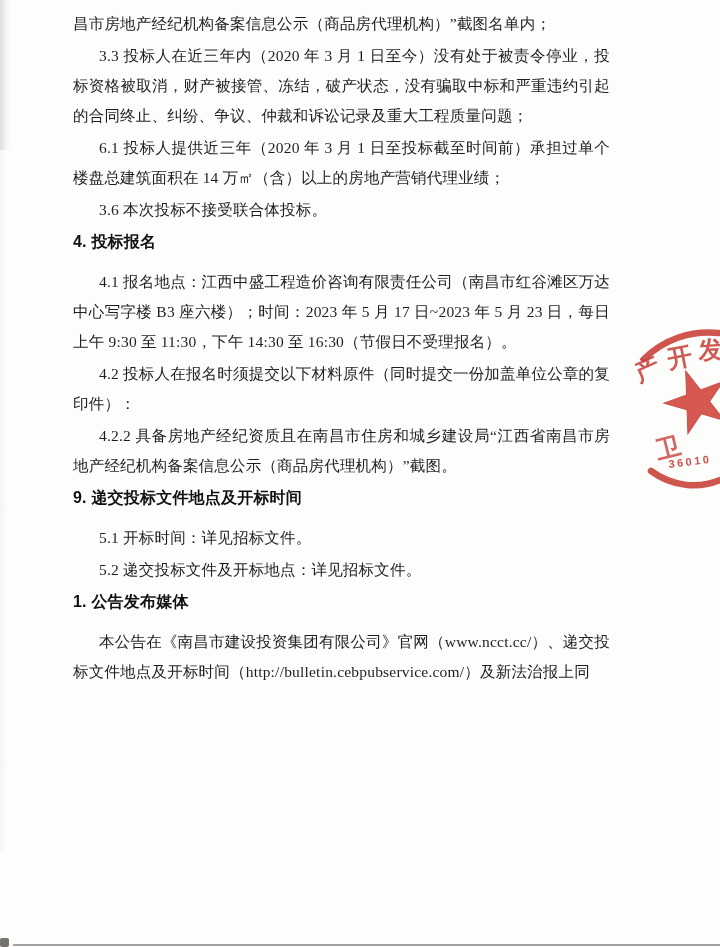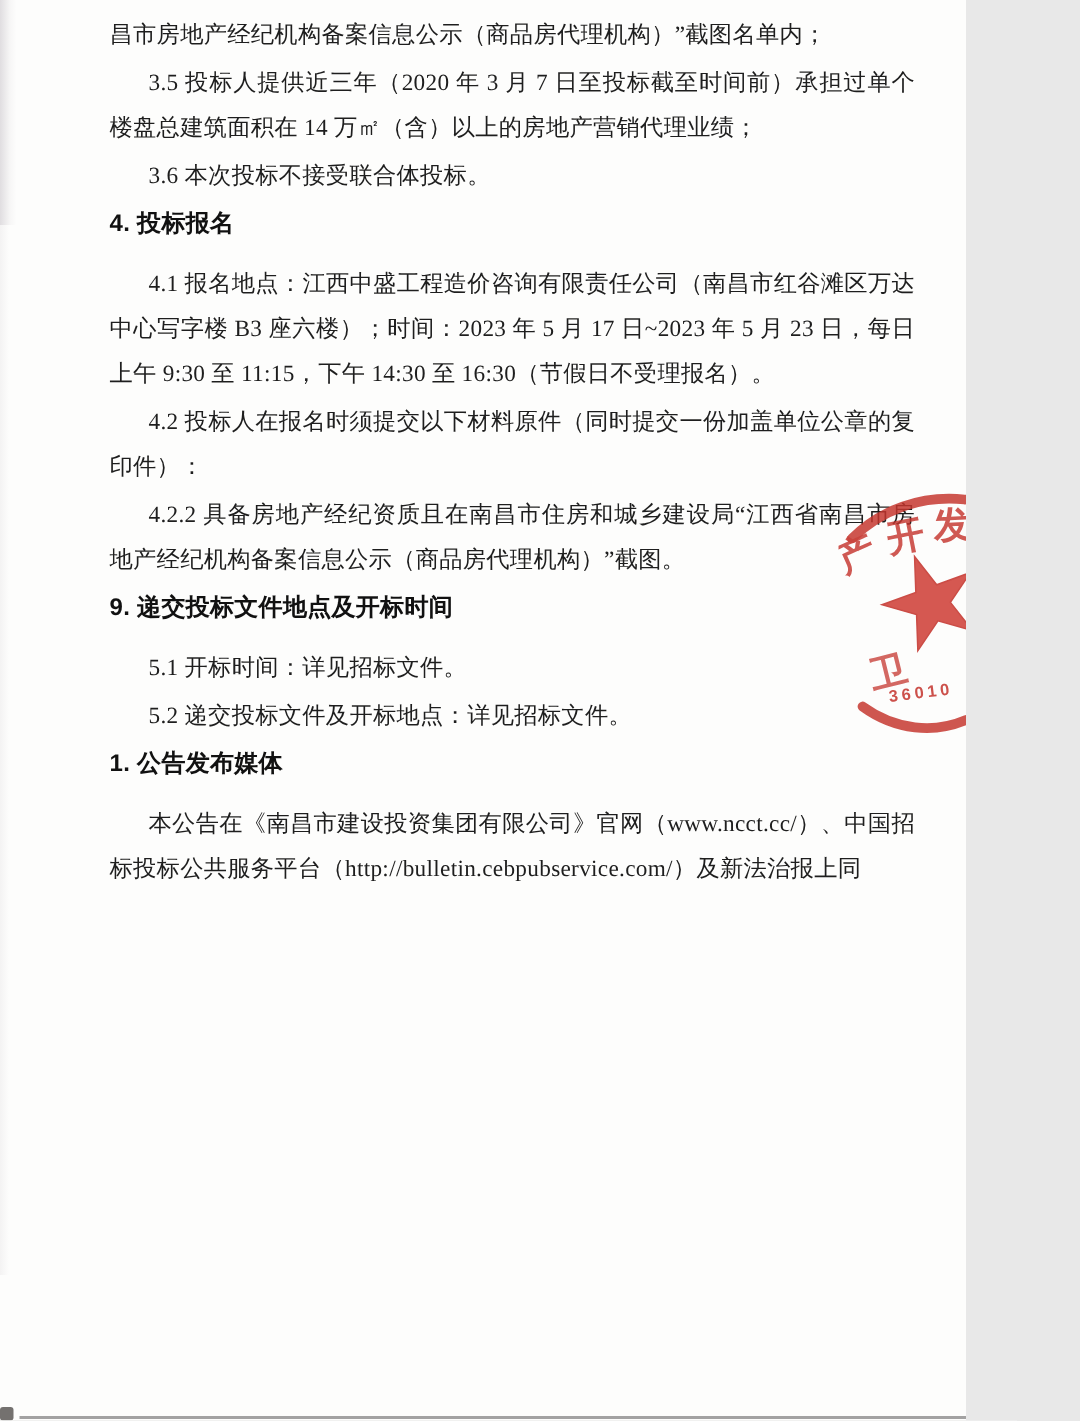--- a/index.html
+++ b/index.html
@@ -1,18 +1,18 @@
 <!DOCTYPE html>
 <html><head>
 <meta charset="utf-8">
 <style>
   html,body{margin:0;padding:0;background:#e8e8e8;}
   .page{
     position:relative;
-    width:644px;height:947px;
+    width:720px;height:947px;
     background:#fdfdfc;
     overflow:hidden;
     font-family:"Liberation Serif","DejaVu Serif",serif;
     color:#1e1e1e;
   }
   .content{
     position:absolute;
     top:7px;left:73px;
     width:537px;
     font-size:15.5px;
@@ -71,34 +71,35 @@
     pointer-events:none;
   }
 </style>
 </head>
 <body>
 
 <div class="page">
 
   <div class="content">
     <p class="cont-line">昌市房地产经纪机构备案信息公示（商品房代理机构）”截图名单内；</p>
-    <p class="para">3.5 投标人提供近三年（2020 年 3 月 7 日至投标截至时间前）承担过单个楼盘总建筑面积在 14 万㎡（含）以上的房地产营销代理业绩；</p>
+    <p class="para">3.3 投标人在近三年内（2020 年 3 月 1 日至今）没有处于被责令停业，投标资格被取消，财产被接管、冻结，破产状态，没有骗取中标和严重违约引起的合同终止、纠纷、争议、仲裁和诉讼记录及重大工程质量问题；</p>
+    <p class="para">6.1 投标人提供近三年（2020 年 3 月 1 日至投标截至时间前）承担过单个楼盘总建筑面积在 14 万㎡（含）以上的房地产营销代理业绩；</p>
     <p class="para">3.6 本次投标不接受联合体投标。</p>
 
     <div class="sec-heading">4. 投标报名</div>
-    <p class="para">4.1 报名地点：江西中盛工程造价咨询有限责任公司（南昌市红谷滩区万达中心写字楼 B3 座六楼）；时间：2023 年 5 月 17 日~2023 年 5 月 23 日，每日上午 9:30 至 11:15，下午 14:30 至 16:30（节假日不受理报名）。</p>
+    <p class="para">4.1 报名地点：江西中盛工程造价咨询有限责任公司（南昌市红谷滩区万达中心写字楼 B3 座六楼）；时间：2023 年 5 月 17 日~2023 年 5 月 23 日，每日上午 9:30 至 11:30，下午 14:30 至 16:30（节假日不受理报名）。</p>
     <p class="para">4.2 投标人在报名时须提交以下材料原件（同时提交一份加盖单位公章的复印件）：</p>
     <p class="para">4.2.2 具备房地产经纪资质且在南昌市住房和城乡建设局“江西省南昌市房地产经纪机构备案信息公示（商品房代理机构）”截图。</p>
 
     <div class="sec-heading">9. 递交投标文件地点及开标时间</div>
     <p class="para">5.1 开标时间：详见招标文件。</p>
     <p class="para">5.2 递交投标文件及开标地点：详见招标文件。</p>
 
     <div class="sec-heading">1. 公告发布媒体</div>
-    <p class="para">本公告在《南昌市建设投资集团有限公司》官网（www.ncct.cc/）、中国招标投标公共服务平台（http://bulletin.cebpubservice.com/）及新法治报上同</p>
+    <p class="para">本公告在《南昌市建设投资集团有限公司》官网（www.ncct.cc/）、递交投标文件地点及开标时间（http://bulletin.cebpubservice.com/）及新法治报上同</p>
   </div>
 
   <svg class="stamp" viewBox="0 0 85 175" width="85" height="175" aria-hidden="true">
     <path class="arc" d="M9,31 C 28,12 55,2 84,5"></path>
     <text class="arc-char" x="4" y="54" transform="rotate(-24 4 54)">产</text>
     <text class="arc-char" x="34" y="40" transform="rotate(-11 34 40)">开</text>
     <text class="arc-char" x="64" y="31" transform="rotate(-3 64 31)">发</text>
     <polygon class="star" points="62,41 69.4,63.8 93.4,63.8 74.0,77.9 81.4,100.7 62,86.6 42.6,100.7 50.0,77.9 30.6,63.8 54.6,63.8" transform="rotate(-20 62 74)"></polygon>
     <text class="inner-char" x="23" y="131" transform="rotate(-14 23 131)">卫</text>
     <text class="serial" x="34" y="140" transform="rotate(-7 34 140)">36010</text>

